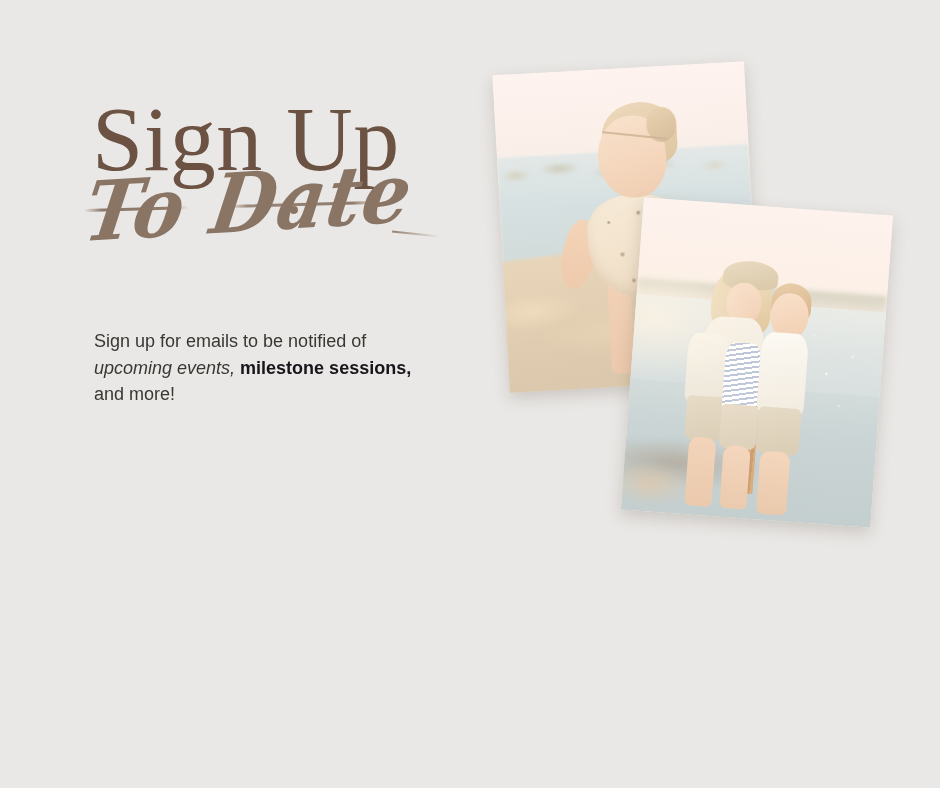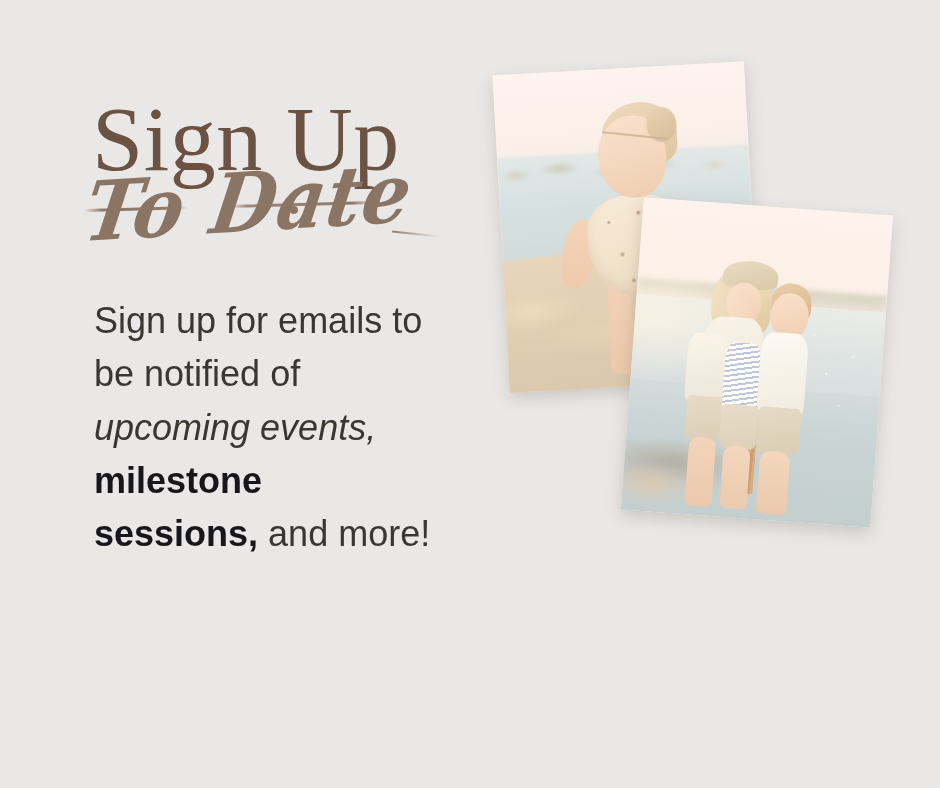--- a/index.html
+++ b/index.html
@@ -98,23 +98,23 @@
     width:48px; height:2px;
     background:linear-gradient(90deg, rgba(138,117,101,.9), rgba(138,117,101,0));
     transform:rotate(6deg);
     pointer-events:none;
   }
 
   
 
   .body-copy {
     position:absolute;
-    left:94px; top:294px;
+    left:94px; top:328px;
     width:340px;
-    font-size:36px;
+    font-size:18px;
     line-height:1.48;
     color:#3a3733;
     font-weight:400;
   }
   .body-copy .it { font-style:italic; }
   .body-copy .bd { font-weight:700; color:#17161a; }
 
   
 
   .ps-copy {

